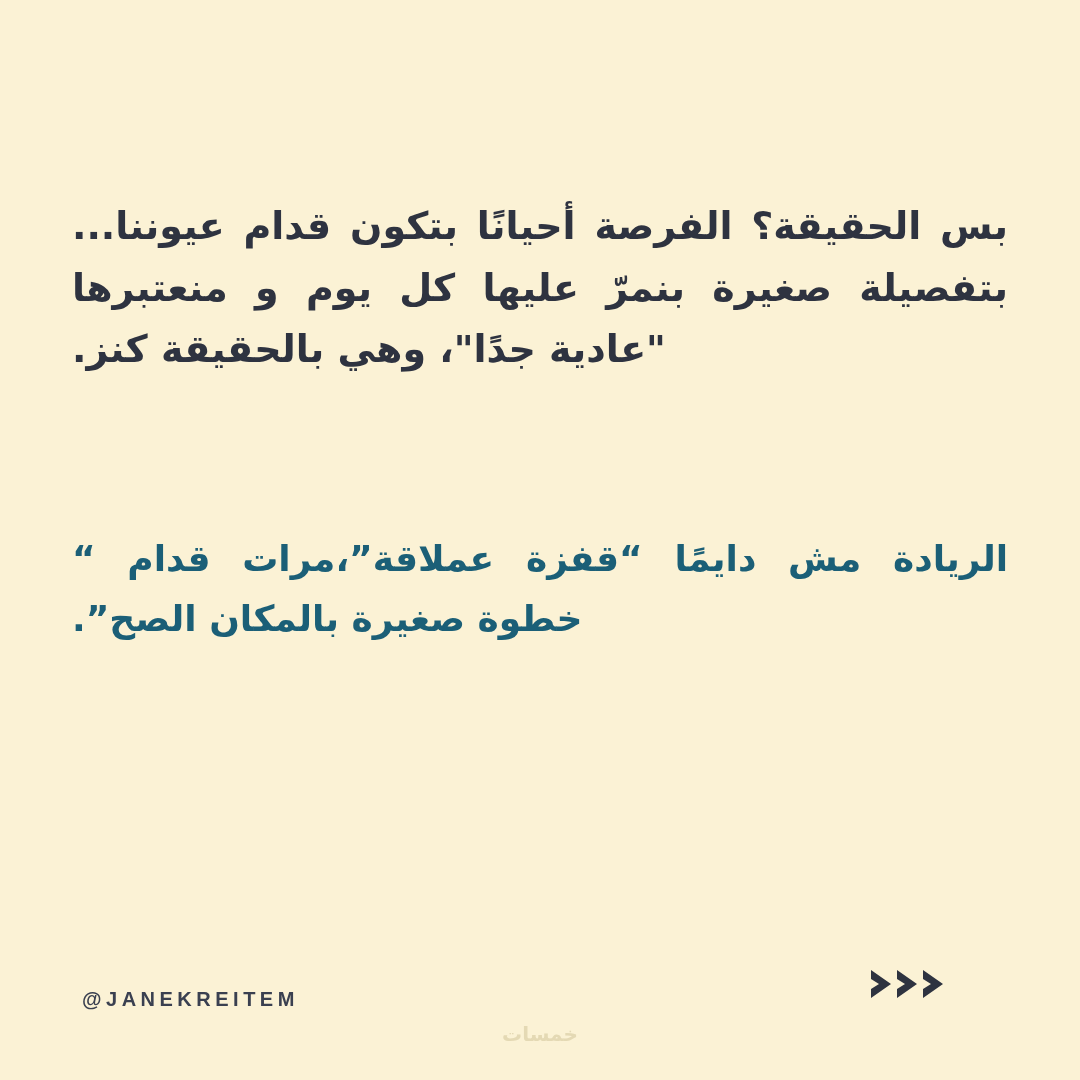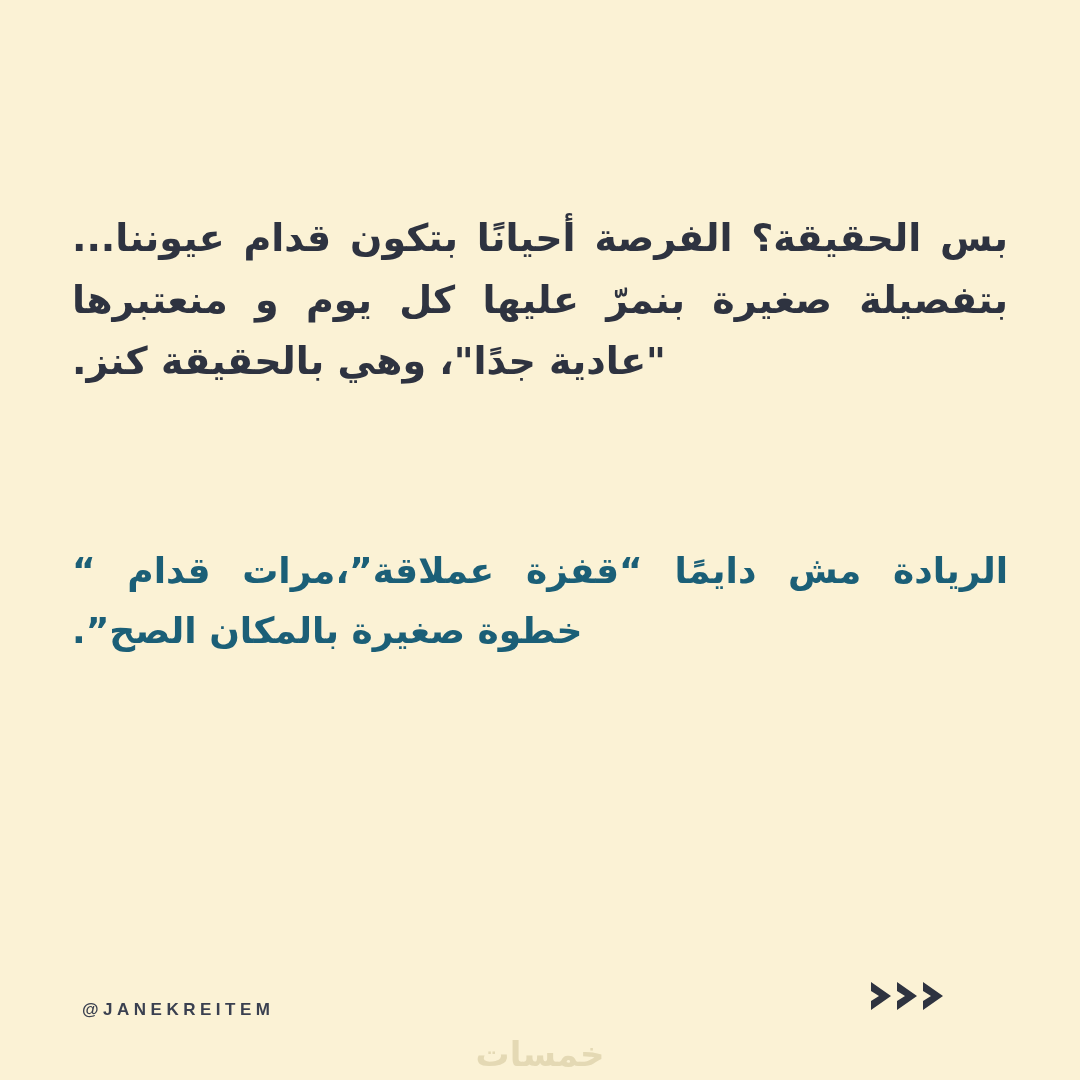--- a/index.html
+++ b/index.html
@@ -12,21 +12,20 @@
     background: #fbf2d5;
     font-family: "DejaVu Sans", "Liberation Sans", sans-serif;
     overflow: hidden;
   }
   .slide {
     position: relative;
     width: 1080px;
     height: 937px;
     box-sizing: border-box;
     background: #fbf2d5;
-    margin-top: 12px;
   }
   .content {
     position: absolute;
     top: 196px;
     right: 72px;
     left: 72px;
     direction: rtl;
     text-align: justify;
   }
   .paragraph-dark {
@@ -52,21 +51,21 @@
     text-align-last: left;
     direction: rtl;
     margin: 0;
   }
   .handle {
     position: absolute;
     left: 82px;
     top: 988px;
     direction: ltr;
     color: #3a4050;
-    font-size: 17px;
+    font-size: 20px;
     font-weight: bold;
     letter-spacing: 4.5px;
     font-family: "Liberation Sans", sans-serif;
   }
   .arrows {
     position: absolute;
     left: 868px;
     top: 962px;
     width: 80px;
     height: 44px;
@@ -78,21 +77,21 @@
   .arrows svg {
     display: block;
   }
   .watermark {
     position: absolute;
     left: 0;
     right: 0;
     top: 1022px;
     text-align: center;
     color: #e4d9b4;
-    font-size: 34px;
+    font-size: 20px;
     font-weight: bold;
     letter-spacing: 2px;
     direction: rtl;
     user-select: none;
   }
 </style>
 </head>
 <body>
 
 <div class="slide">

